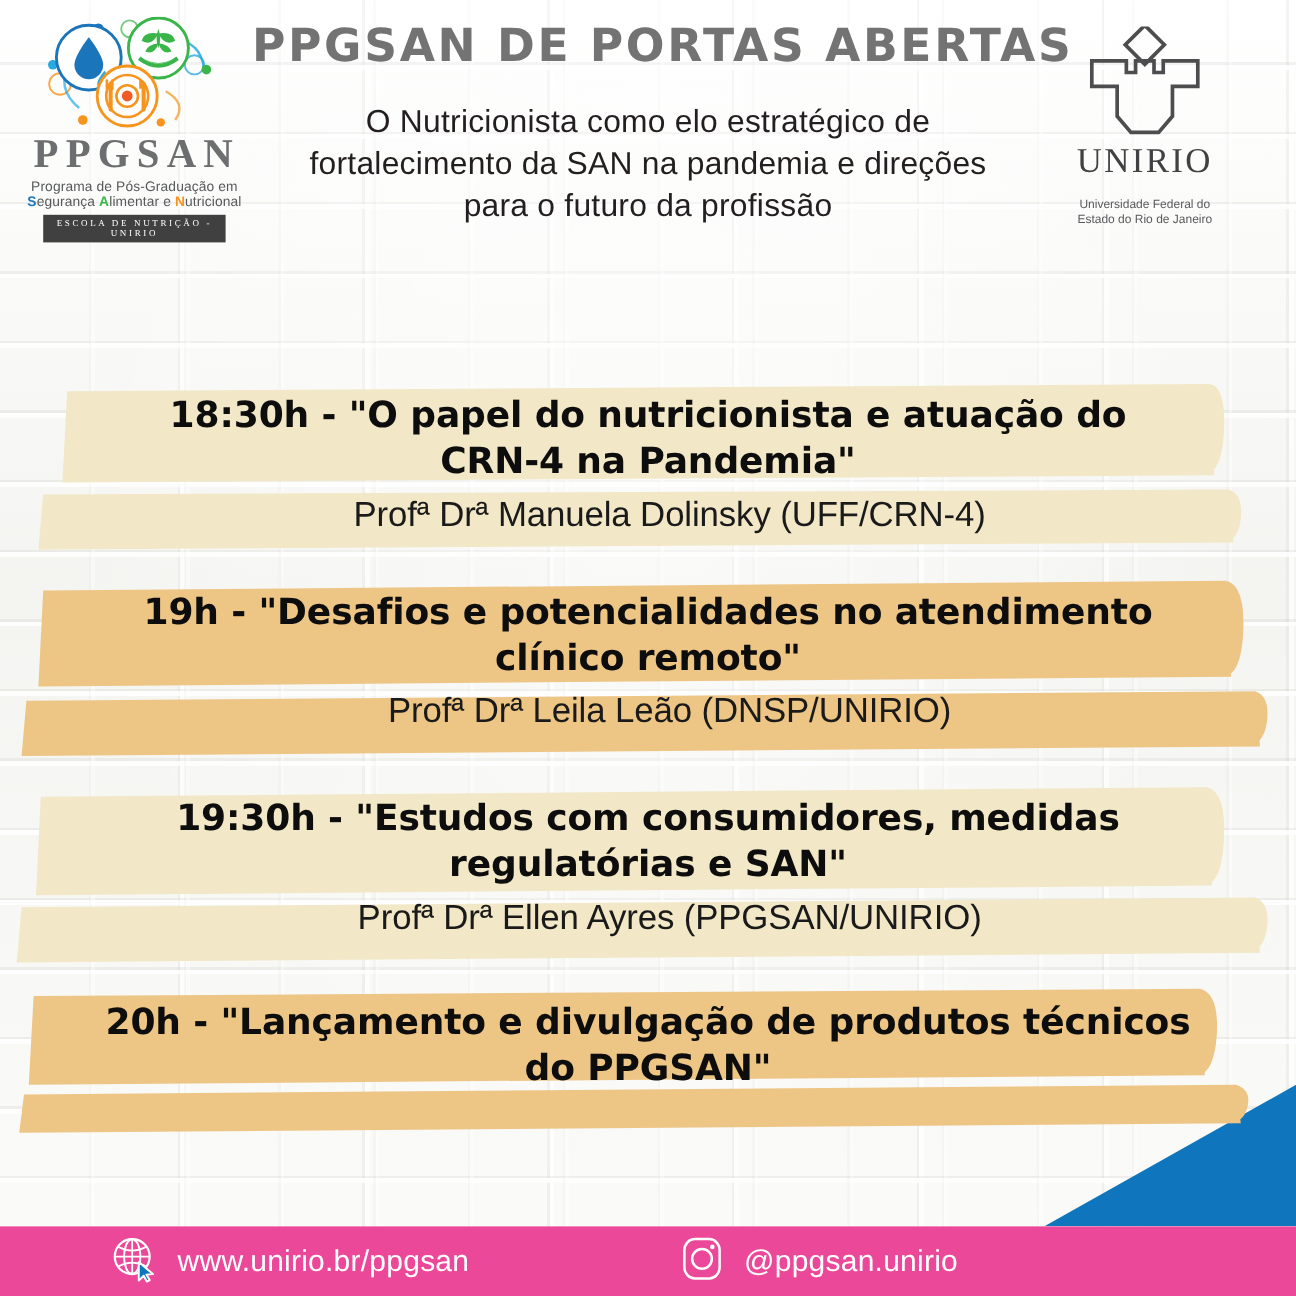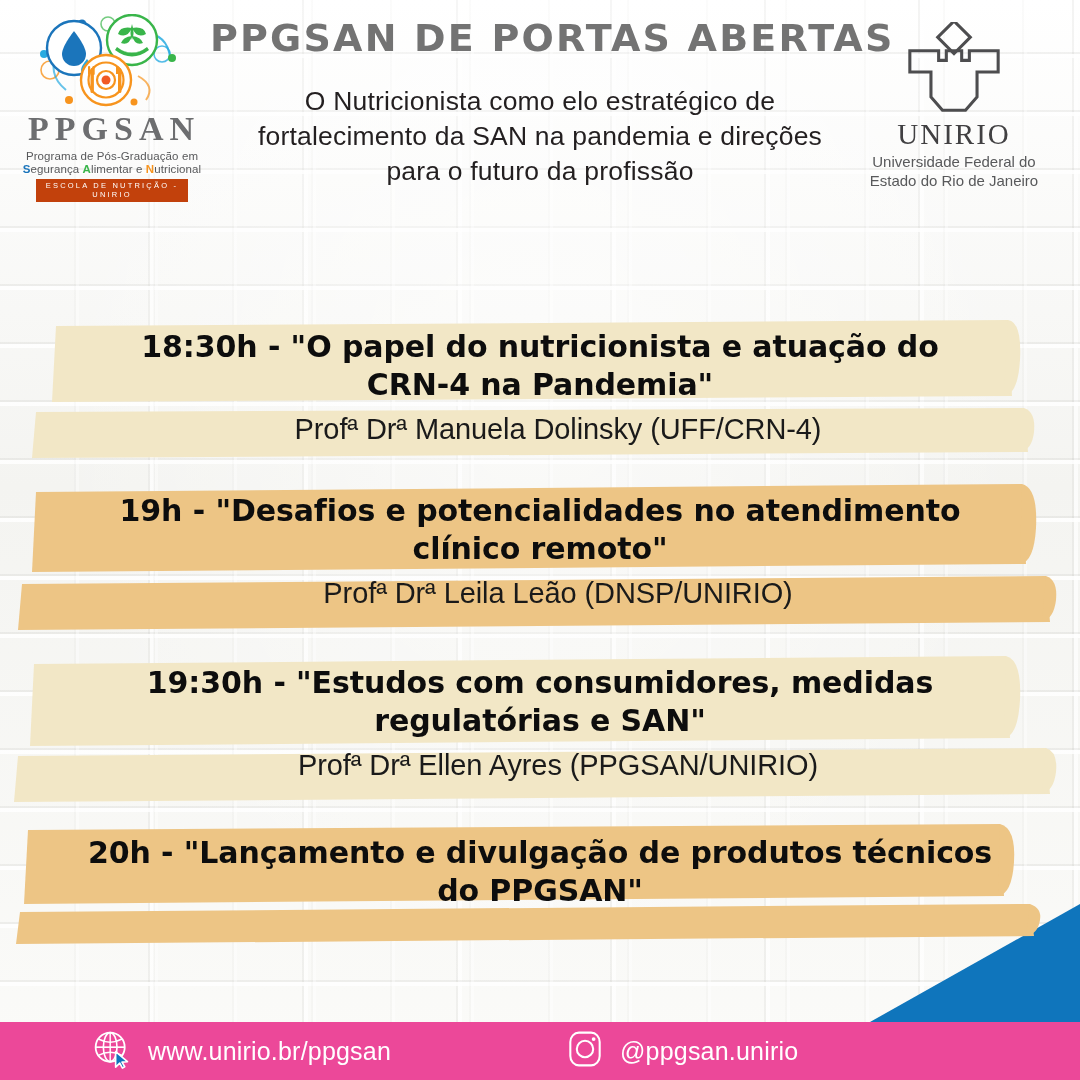--- a/index.html
+++ b/index.html
@@ -133,26 +133,27 @@
     color: #58595b;
     margin-top: 1px;
     letter-spacing: .1px;
   }
   .tag2 .s-blue { color: #1b75bb; font-weight: 700; }
   .tag2 .s-green { color: #39b54a; font-weight: 700; }
   .tag2 .s-orange { color: #f7941e; font-weight: 700; }
   .logo-ppgsan .ribbon {
     margin: 4px auto 0;
     width: 152px;
-    background: #c2410c;
+    background: #404040;
     color: #ffffff;
     font-size: 7.5px;
     letter-spacing: 2.2px;
     text-align: center;
     padding: 2px 0 2.5px;
+    font-family: Liberation Serif, serif;
   }
 
   .title-block {
     position: absolute;
     left: 210px;
     top: 18px;
     width: 660px;
     text-align: center;
   }
   .main-title {
@@ -182,24 +183,24 @@
   .logo-unirio .mark { height: 96px; }
   .logo-unirio .u-name {
     font-family: "Liberation Serif", serif;
     font-size: 29px;
     letter-spacing: 2px;
     color: #414042;
     line-height: 1;
     margin-top: 2px;
   }
   .logo-unirio .u-sub {
-    font-size: 15px;
+    font-size: 10px;
     color: #58595b;
     line-height: 1.25;
-    margin-top: 4px;
+    margin-top: 16px;
   }
 
   
   .date-heading {
     position: absolute;
     top: 228px;
     left: 0;
     width: 1080px;
     text-align: center;
     font-family: "DejaVu Sans", sans-serif;

